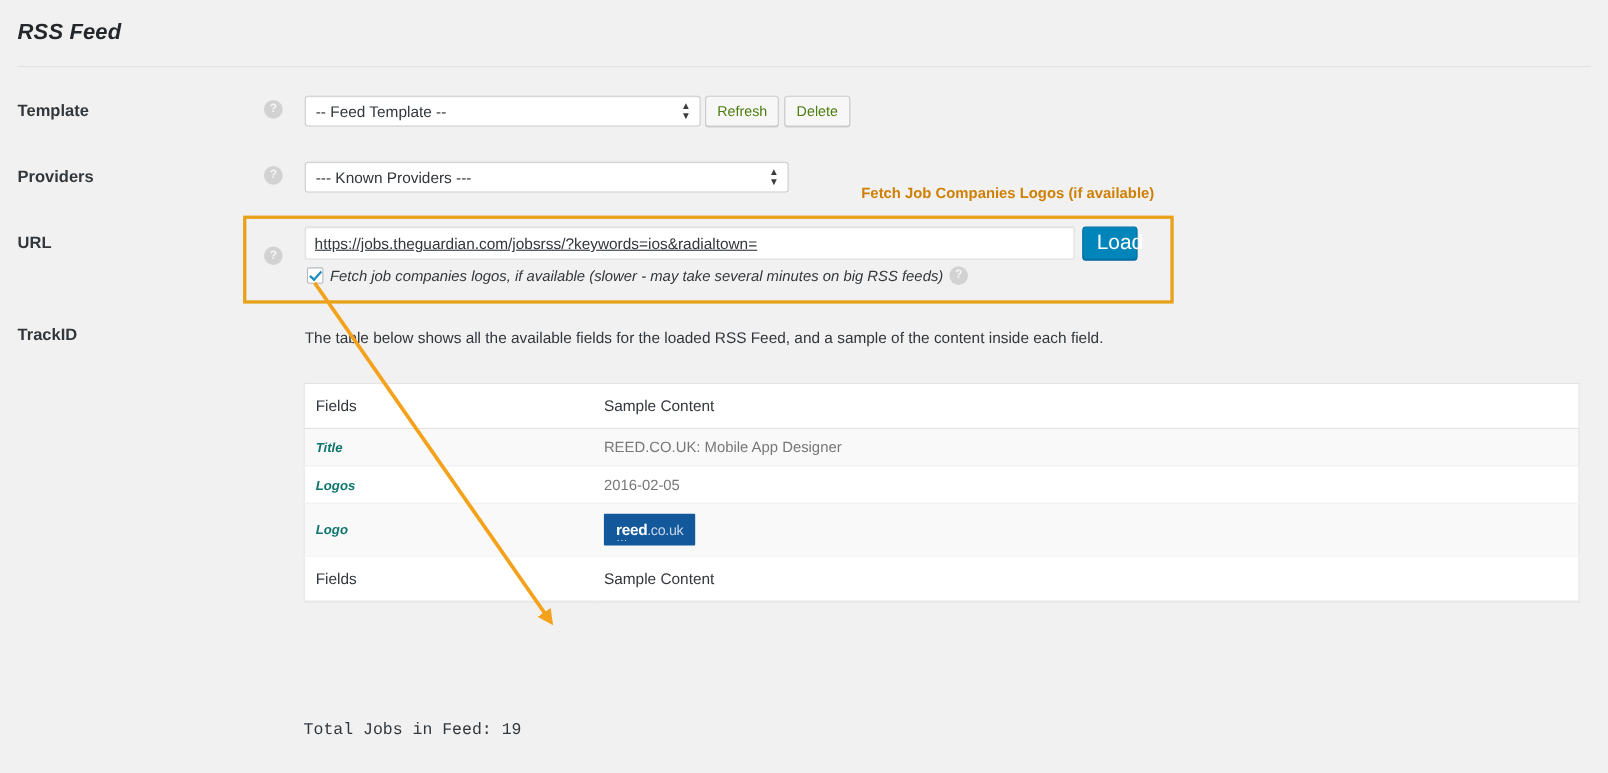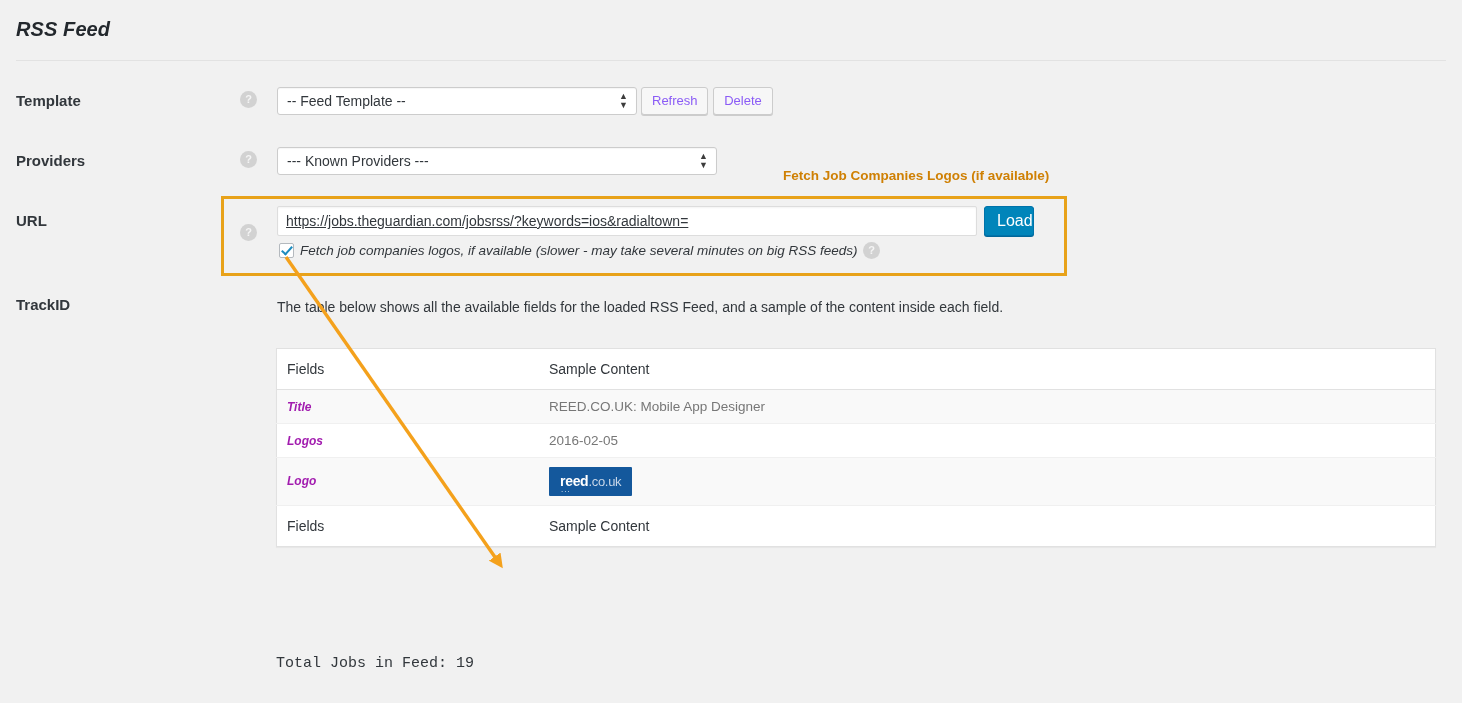--- a/index.html
+++ b/index.html
@@ -90,21 +90,21 @@
   .sel .arrows span { display: block; }
 
   
   .btn-secondary {
     position: absolute;
     box-sizing: border-box;
     height: 28px;
     background: #f7f7f7;
     border: 1px solid #ccc;
     border-radius: 3px;
-    color: #8b5cf6;
+    color: #4d7c0f;
     font-size: 13px;
     line-height: 26px;
     text-align: center;
     padding: 0 10px;
     box-shadow: 0 1px 0 #ccc;
     cursor: pointer;
     white-space: nowrap;
   }
 
   
@@ -139,21 +139,21 @@
     outline: none;
   }
   .btn-primary {
     position: absolute;
     box-sizing: border-box;
     height: 30px;
     background: #0085ba;
     border: 1px solid #0073aa;
     border-radius: 3px;
     color: #fff;
-    font-size: 16px;
+    font-size: 19px;
     line-height: 28px;
     text-align: center;
     padding: 0 12px;
     box-shadow: 0 1px 0 #006799;
     cursor: pointer;
     white-space: nowrap;
   }
 
   
   .chk {
@@ -221,21 +221,21 @@
     border-bottom: 1px solid #f0f0f0;
     word-wrap: break-word;
   }
   .tbl tbody tr:nth-child(odd) td { background: #f9f9f9; }
   .tbl tbody tr:nth-child(even) td { background: #fff; }
   .tbl .col-field { width: 242px; }
   .tbl td.field-name {
     font-style: italic;
     font-weight: bold;
     font-size: 12px;
-    color: #a21caf;
+    color: #0f766e;
   }
   .tbl tfoot td {
     background: #fff !important;
     border-top: 1px solid #e1e1e1;
     border-bottom: none;
     padding: 12px 10px;
     font-size: 14px;
     color: #32373c;
   }
 

